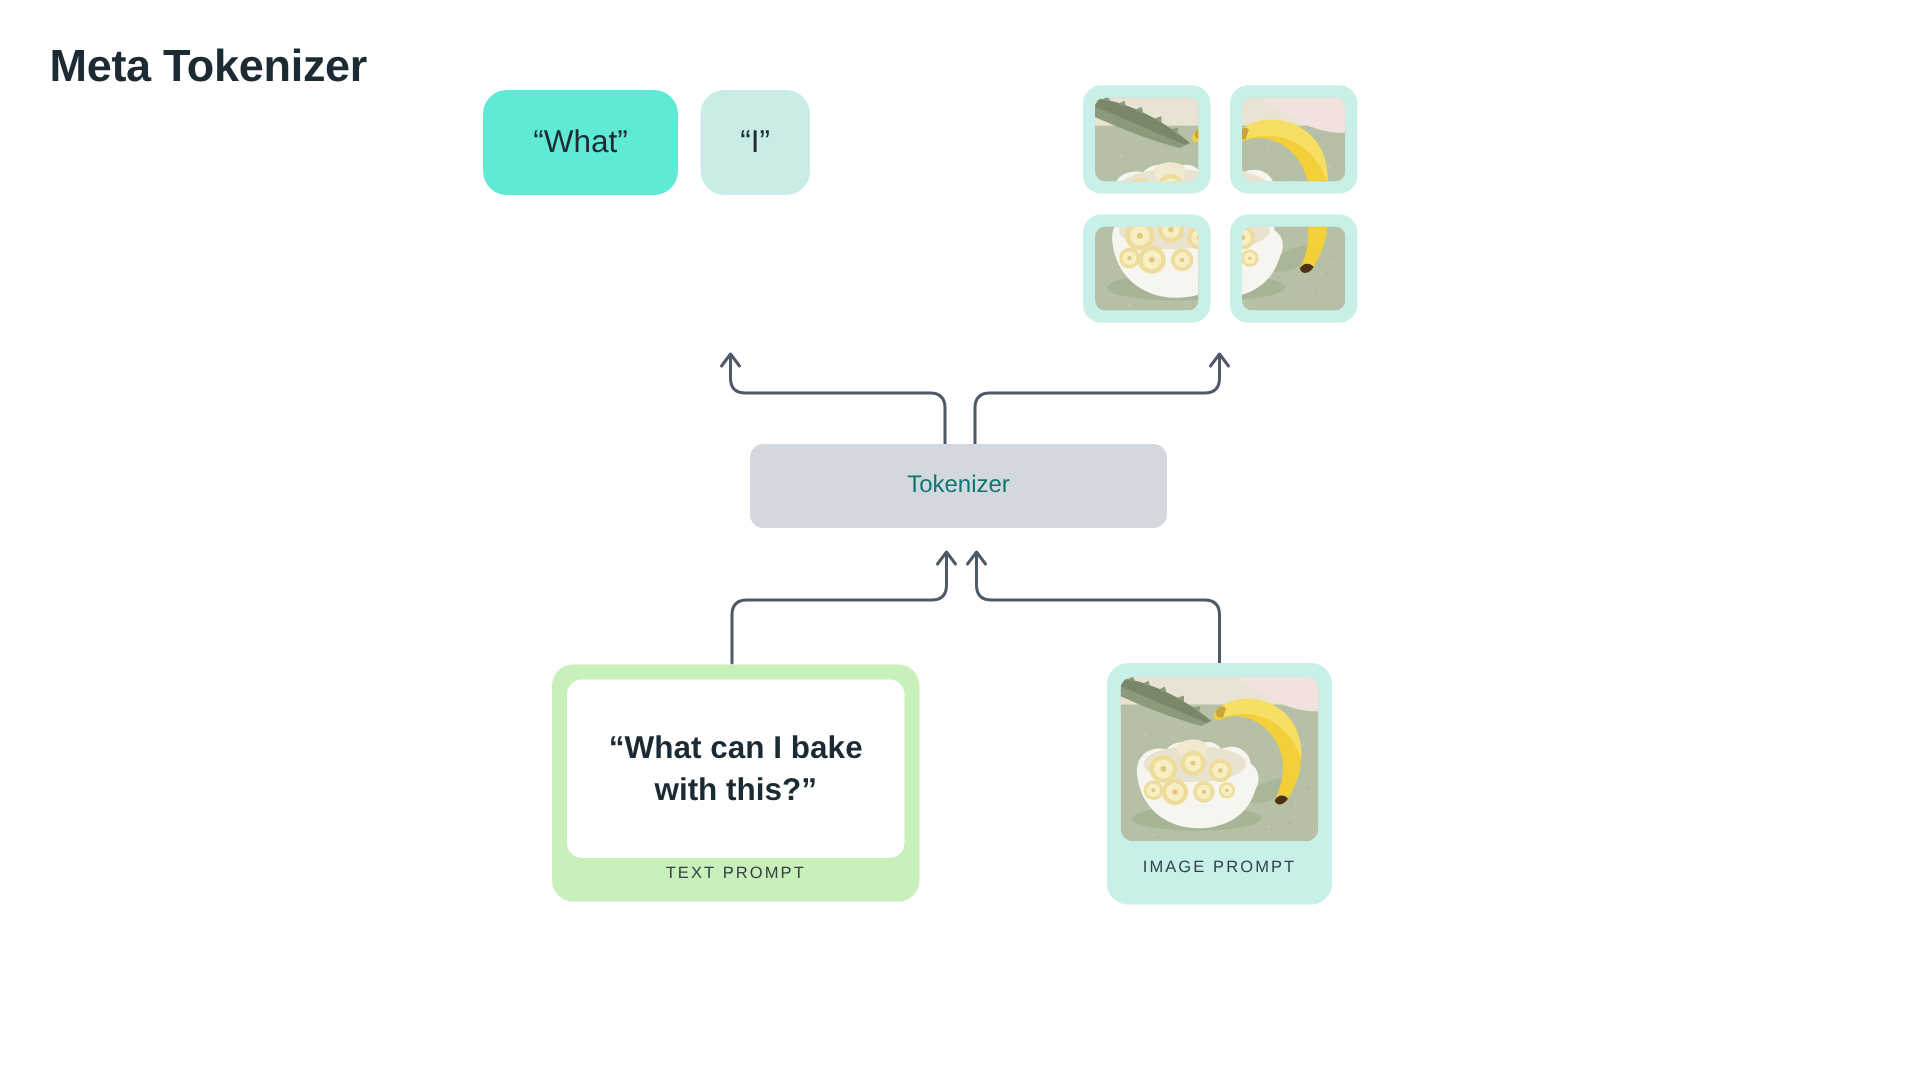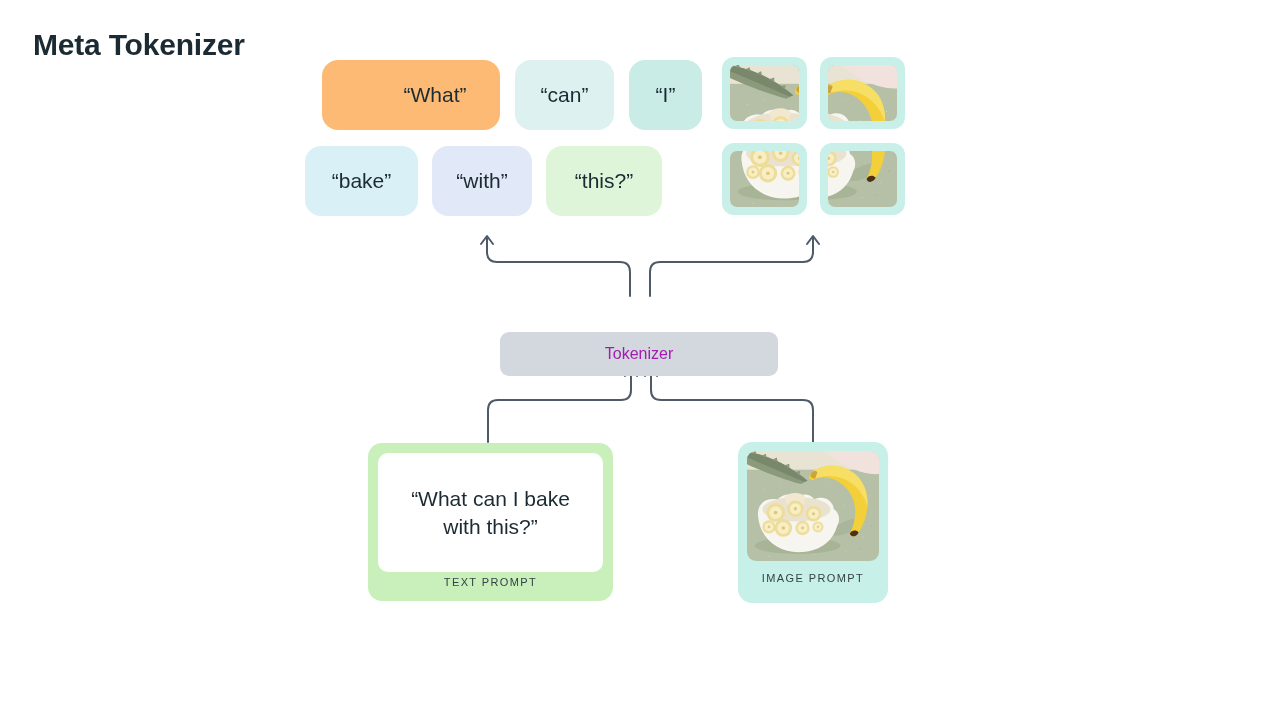--- a/index.html
+++ b/index.html
@@ -21,30 +21,30 @@
   .w130{width:130px}.w99{width:99px}.w73{width:73px}
   .w113{width:113px}.w100{width:100px}.w116{width:116px}
   .img-grid{
     position:absolute;left:722px;top:57px;display:grid;
     grid-template-columns:85px 85px;grid-auto-rows:72px;column-gap:13px;row-gap:14px;
   }
   .img-chip{border-radius:12px;padding:8px;box-sizing:border-box;}
   .img-chip .crop{width:69px;height:56px;border-radius:7px;overflow:hidden;}
   .crop svg{display:block;width:100%;height:100%;}
   .tokenizer{
-    position:absolute;left:500px;top:296px;width:278px;height:44px;border-radius:9px;
+    position:absolute;left:500px;top:296px;width:278px;height:56px;border-radius:9px;
     display:flex;align-items:center;justify-content:center;
-    font-size:16px;font-weight:500;color:#a21caf;margin-top:36px;
+    font-size:16px;font-weight:500;color:#0f766e;
   }
   .arrows{position:absolute;left:0;top:0;pointer-events:none;}
   .prompt-card{position:absolute;border-radius:14px;box-sizing:border-box;display:flex;flex-direction:column;}
   .text-card{left:368px;top:443px;width:245px;height:158px;padding:10px;}
   .text-card .bubble{
     background:#ffffff;border-radius:10px;height:119px;display:flex;align-items:center;justify-content:center;
-    text-align:center;font-size:21px;font-weight:400;line-height:1.33;color:#1c2b33;padding:0 14px;box-sizing:border-box;
+    text-align:center;font-size:21px;font-weight:700;line-height:1.33;color:#1c2b33;padding:0 14px;box-sizing:border-box;
   }
   .image-card{left:738px;top:442px;width:150px;height:161px;padding:9px;}
   .image-card .photo{width:132px;height:110px;border-radius:9px;overflow:hidden;}
   .photo svg{display:block;width:100%;height:100%;}
   .caption{
     flex:1;display:flex;align-items:center;justify-content:center;
     font-size:11px;font-weight:400;letter-spacing:1.4px;color:#344247;
   }
   .defs-svg{position:absolute;width:0;height:0;}
 </style>
@@ -115,30 +115,24 @@
           <circle cx="129" cy="138" r="10" fill="#eedc9a"></circle>
             <circle cx="129" cy="138" r="6.7" fill="#f7eec4"></circle>
             <circle cx="129" cy="138" r="2" fill="#dfc77e"></circle>
         </g>
         <path d="M24 134 C36 164 62 180 92 181 C60 182 32 162 24 134 Z" fill="#ffffff" opacity="0.55"></path>
       </g>
     </defs>
   </svg>
 
   <div class="chip-row row-1">
-    <div class="chip w130" style="background: #fdba74; padding-left: 48px;">“What”</div>
-    <div class="chip w99" style="background: rgb(221, 242, 240);">“can”</div>
+    <div class="chip w130" style="background: #5eead4;">“What”</div>
     <div class="chip w73" style="background: rgb(201, 236, 231);">“I”</div>
   </div>
 
-  <div class="chip-row row-2" style="gap:14px;">
-    <div class="chip w113" style="background: rgb(217, 240, 247);">“bake”</div>
-    <div class="chip w100" style="background: rgb(225, 232, 248);">“with”</div>
-    <div class="chip w116" style="background: rgb(222, 245, 218);">“this?”</div>
-  </div>
 
   <div class="img-grid">
     <div class="img-chip" style="background: rgb(201, 239, 233);">
       <div class="crop" aria-label="banana image token — top left crop">
         <svg viewBox="0 0 120 100" preserveAspectRatio="xMidYMid slice">
             <use href="#banana-scene"></use>
           </svg>
       </div>
     </div>
     <div class="img-chip" style="background: rgb(201, 239, 233);">

